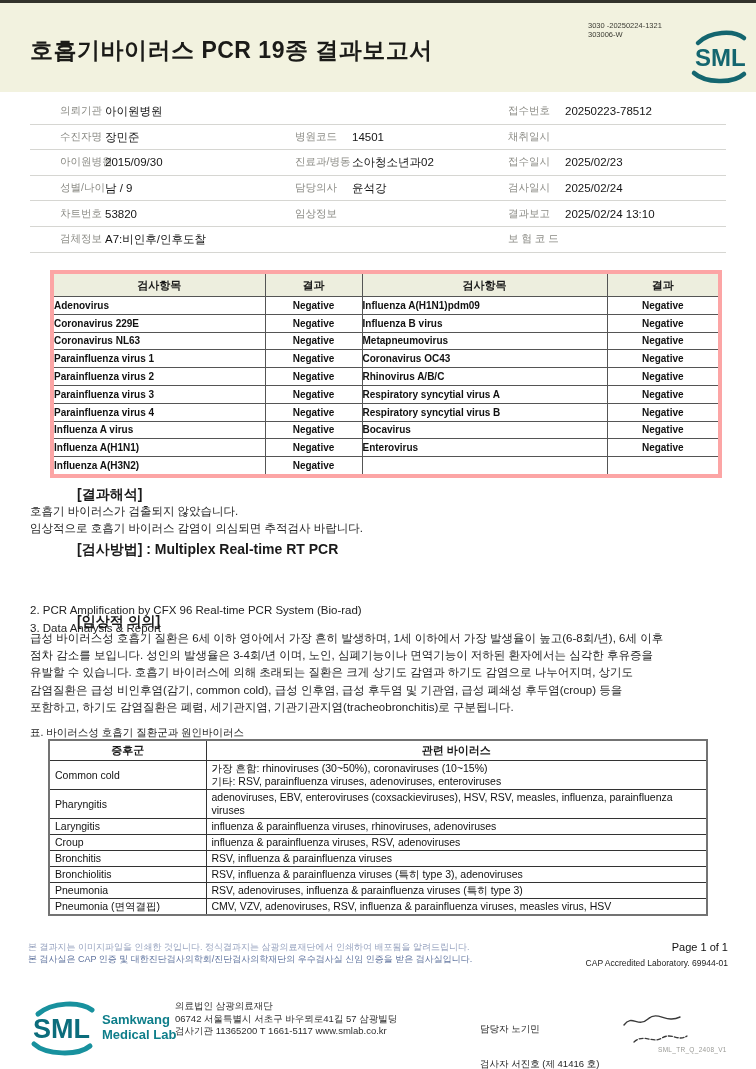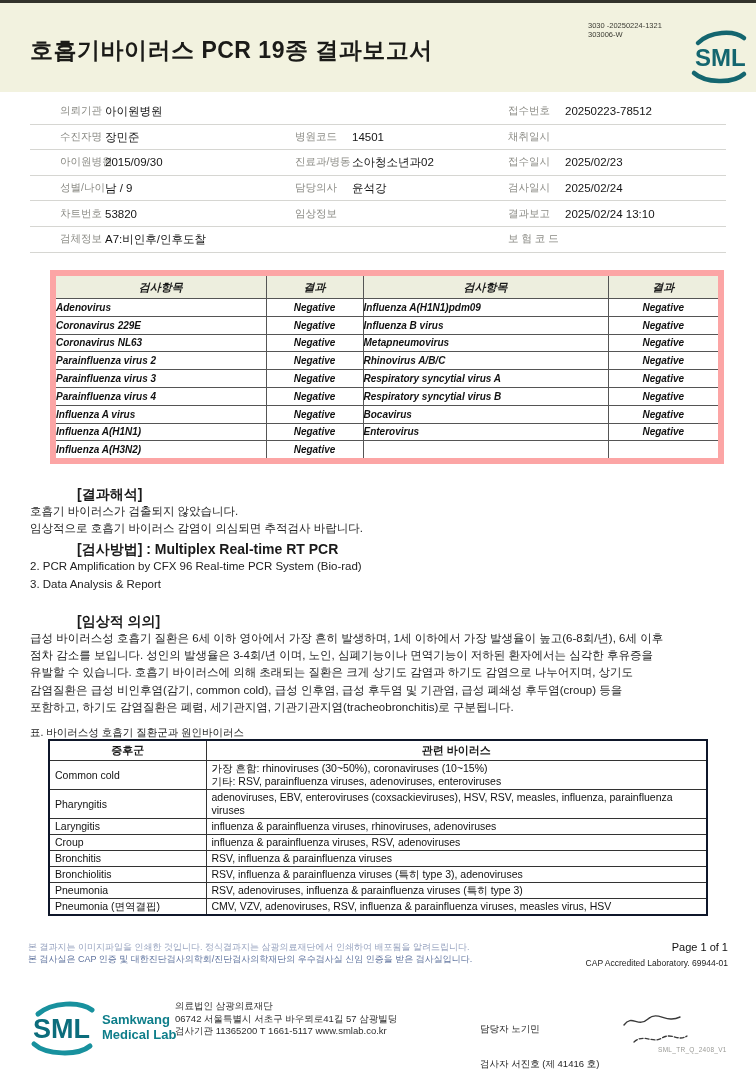--- a/index.html
+++ b/index.html
@@ -21,35 +21,35 @@
   .p-row{position:relative;height:24.6px;border-bottom:1px solid #d6d6d2;}
   .p-row span{position:absolute;top:50%;transform:translateY(-50%);white-space:nowrap;}
   .pl{color:#8b8b85;font-size:10.5px;}
   .pv{color:#141414;font-size:11.5px;}
   .c1l{left:15px;margin-left:15px;} .c1v{left:75px;}
   .c2l{left:265px;} .c2v{left:322px;}
   .c3l{left:478px;} .c3v{left:535px;}
 
   
   .results{top:270px;left:50px;}
-  table.res-t{border-collapse:collapse;table-layout:fixed;width:668px;border:6px solid #fca5a5;font-style:italic;}
+  table.res-t{border-collapse:collapse;table-layout:fixed;width:668px;border:4px solid #fca5a5;}
   table.res-t th{background:#edeede;border:1px solid #555;height:20px;font-size:11px;font-weight:bold;}
   table.res-t td{border:1px solid #555;height:16.8px;font-size:10px;font-weight:bold;padding:0;color:#111;}
   td.nm{text-align:left;padding-left:6px;margin-top:8px;}
   td.rs{text-align:center;}
 
   
   .sec{left:30px;width:706px;}
   .sec-head{font-weight:bold;font-size:14px;line-height:17px;margin-left:47px;}
   .sec-line{font-size:11.5px;line-height:16.8px;color:#222;}
 
   
   .caption{top:726px;left:30px;font-size:10.5px;color:#222;}
   .syn{top:739px;left:48px;}
-  table.syn-t{border-collapse:collapse;table-layout:fixed;width:658px;border:2px solid #0f172a;}
+  table.syn-t{border-collapse:collapse;table-layout:fixed;width:658px;border:2px solid #737373;}
   table.syn-t th{border:1px solid #333;height:17px;font-size:11px;font-weight:bold;background:#fff;}
   table.syn-t td{border:1px solid #333;font-size:10.5px;line-height:13px;padding:1px 5px;vertical-align:middle;color:#111;}
   td.vir{white-space:pre-line;}
 
   
   .notice{font-size:9px;white-space:nowrap;}
   .notice1{top:941px;left:28px;color:#98a4c0;}
   .notice2{top:953px;left:28px;color:#5f739e;}
   .pageno{top:941px;right:28px;font-size:11px;color:#111;}
   .capline{top:958px;right:28px;font-size:8.5px;color:#222;}
@@ -153,20 +153,26 @@
           <td class="nm">Influenza B virus</td>
           <td class="rs">Negative</td>
         </tr>
     <tr>
           <td class="nm">Coronavirus NL63</td>
           <td class="rs">Negative</td>
           <td class="nm">Metapneumovirus</td>
           <td class="rs">Negative</td>
         </tr>
     <tr>
+          <td class="nm">Parainfluenza virus 1</td>
+          <td class="rs">Negative</td>
+          <td class="nm">Coronavirus OC43</td>
+          <td class="rs">Negative</td>
+        </tr>
+    <tr>
           <td class="nm">Parainfluenza virus 2</td>
           <td class="rs">Negative</td>
           <td class="nm">Rhinovirus A/B/C</td>
           <td class="rs">Negative</td>
         </tr>
     <tr>
           <td class="nm">Parainfluenza virus 3</td>
           <td class="rs">Negative</td>
           <td class="nm">Respiratory syncytial virus A</td>
           <td class="rs">Negative</td>
@@ -200,21 +206,21 @@
 </div>
 
 <div class="abs sec" style="top:486px;">
   <div class="sec-head">[결과해석]</div>
   <div class="sec-line">호흡기 바이러스가 검출되지 않았습니다.</div>
   <div class="sec-line">임상적으로 호흡기 바이러스 감염이 의심되면 추적검사 바랍니다.</div>
 </div>
 
 <div class="abs sec" style="top:541px;">
   <div class="sec-head">[검사방법] : Multiplex Real-time RT PCR</div>
-  <div class="sec-line" style="line-height:17.5px;">2. PCR Amplification by CFX 96 Real-time PCR System (Bio-rad)</div>
+  <div class="sec-line" style="line-height:17.5px;margin-top:44px;">2. PCR Amplification by CFX 96 Real-time PCR System (Bio-rad)</div>
   <div class="sec-line" style="line-height:17.5px;">3. Data Analysis &amp; Report</div>
 </div>
 
 <div class="abs sec" style="top:613px;">
   <div class="sec-head">[임상적 의의]</div>
   <div class="sec-line" style="line-height:17.2px;">급성 바이러스성 호흡기 질환은 6세 이하 영아에서 가장 흔히 발생하며, 1세 이하에서 가장 발생율이 높고(6-8회/년), 6세 이후</div>
   <div class="sec-line" style="line-height:17.2px;">점차 감소를 보입니다. 성인의 발생율은 3-4회/년 이며, 노인, 심폐기능이나 면역기능이 저하된 환자에서는 심각한 후유증을</div>
   <div class="sec-line" style="line-height:17.2px;">유발할 수 있습니다. 호흡기 바이러스에 의해 초래되는 질환은 크게 상기도 감염과 하기도 감염으로 나누어지며, 상기도</div>
   <div class="sec-line" style="line-height:17.2px;">감염질환은 급성 비인후염(감기, common cold), 급성 인후염, 급성 후두염 및 기관염, 급성 폐쇄성 후두염(croup) 등을</div>
   <div class="sec-line" style="line-height:17.2px;">포함하고, 하기도 감염질환은 폐렴, 세기관지염, 기관기관지염(tracheobronchitis)로 구분됩니다.</div>

